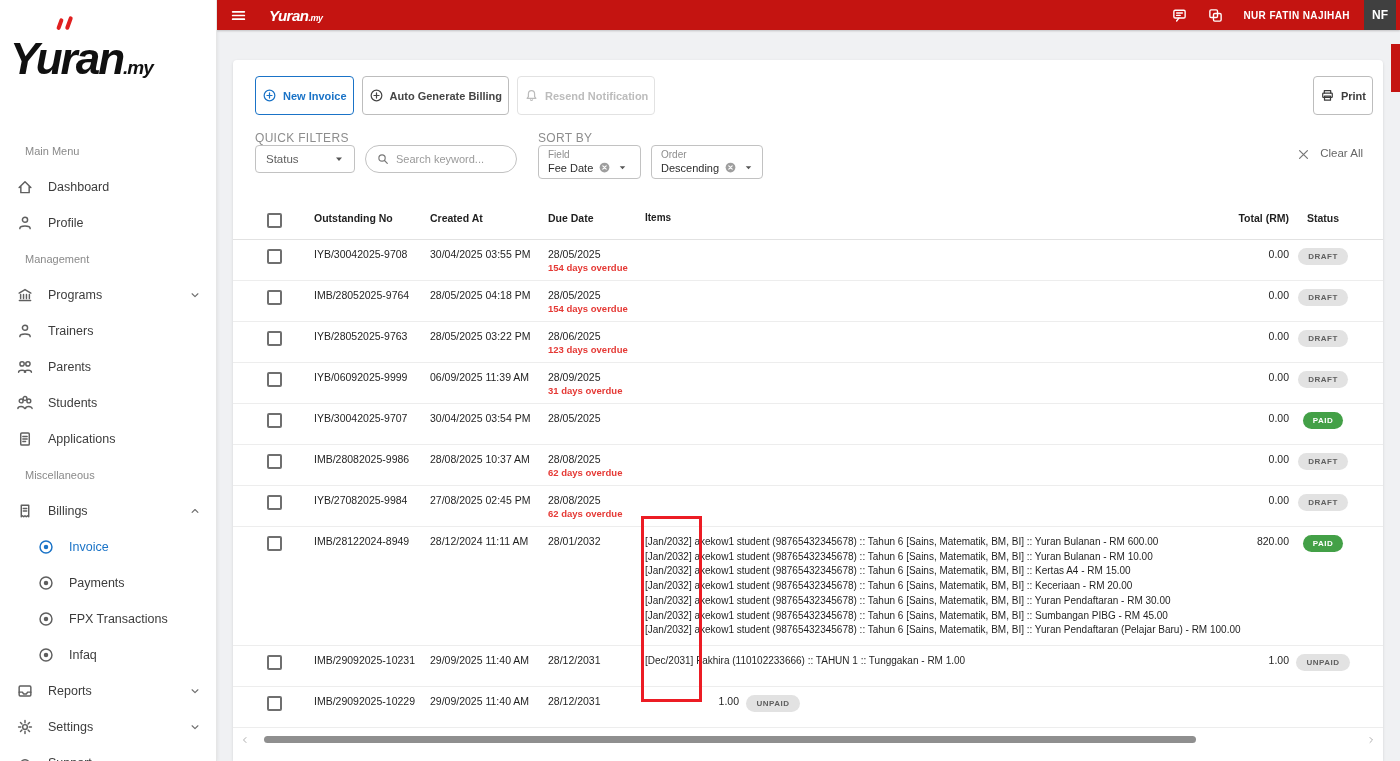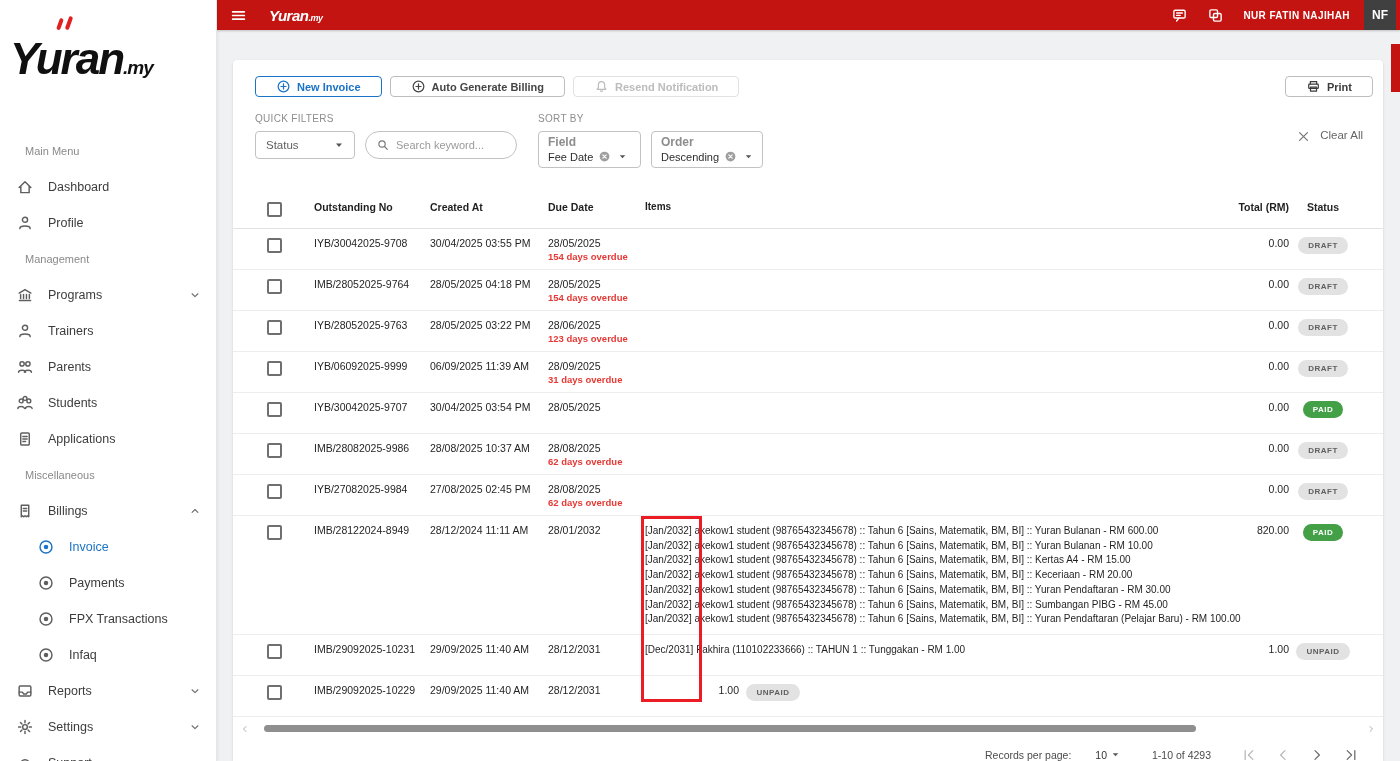--- a/index.html
+++ b/index.html
@@ -42,43 +42,43 @@
   .tb-user { font-size:10px; font-weight:bold; letter-spacing:.4px; margin-right:14px; cursor:pointer; }
   .tb-avatar { width:32px; height:30px; background:#404040; color:#fff; font-weight:bold; font-size:12px;
                display:flex; align-items:center; justify-content:center; margin-right:4px; cursor:pointer; }
 
   
   .content { position:absolute; left:217px; top:30px; right:0; bottom:0; background:#f0f1f3; }
   .card { position:absolute; left:16px; top:30px; width:1150px; height:701px; background:#fff;
           border-radius:4px 4px 0 0; box-shadow:0 1px 3px rgba(0,0,0,.12); padding-top:16px; }
 
   .toolbar { display:flex; align-items:center; padding:0 10px 0 22px; }
-  .btn { display:inline-flex; align-items:center; gap:6px; height:21px; padding:0 20px;
+  .btn { display:inline-flex; align-items:center; gap:6px; height:39px; padding:0 6px;
          border:1px solid #bdbdbd; border-radius:4px; background:#fff; font-size:11px; font-weight:bold;
          color:#454545; margin-right:8px; cursor:pointer; font-family:inherit; }
   .btn .icn { width:15px; height:15px; }
   .btn-primary { border-color:var(--blue,#1a73c7); color:var(--blue,#1a73c7); }
   .btn-disabled { border-color:#e2e2e2; color:#bcbcbc; cursor:default; }
   .btn-print { margin-left:auto; margin-right:0; color:#3c3c3c; }
 
   .filters { display:flex; margin-top:16px; padding:0 20px 0 22px; }
   .fgroup + .fgroup { margin-left:21px; }
-  .flabel { font-size:10px; color:#8d8d8d; letter-spacing:.3px; margin-bottom:7px; }
+  .flabel { font-size:12px; color:#8d8d8d; letter-spacing:.3px; }
   .fcontrols { display:flex; gap:10px; align-items:flex-start; }
   .select-box { width:100px; height:28px; border:1px solid #c2c2c2; border-radius:4px; display:flex;
                 align-items:center; padding:0 8px 0 10px; color:#5f5f5f; font-size:11.5px; cursor:pointer; }
   .select-box .arrow { margin-left:auto; width:14px; height:14px; color:#555; }
   .search-box { width:152px; height:28px; border:1px solid #c2c2c2; border-radius:14px; display:flex;
                 align-items:center; padding:0 10px; gap:6px; }
   .search-box .icn { width:14px; height:14px; color:#777; flex:none; }
   .search-box input { border:0; outline:0; width:100%; font-size:11px; font-family:inherit;
                       background:transparent; color:#333; }
   .search-box input::placeholder { color:#9a9a9a; }
   .chip { min-width:103px; border:1px solid #c2c2c2; border-radius:4px; padding:3px 7px 4px 9px; cursor:pointer; }
-  .chip-label { font-size:12px; color:#8d8d8d;font-weight:bold; }
+  .chip-label { font-size:10px; color:#8d8d8d; }
   .chip-row { display:flex; align-items:center; gap:5px; margin-top:1px; }
   .chip-value { font-size:11px; color:#2d2d2d; }
   .chip .cancel { width:13px; height:13px; color:#9e9e9e; }
   .chip .arrow { width:13px; height:13px; color:#555; }
   .clear-all { margin-left:auto; display:flex; align-items:flex-start; gap:9px; color:#666;
                font-size:11.5px; margin-top:16px; cursor:pointer; }
   .clear-all .icn { width:15px; height:15px; color:#777; }
 
   
   .table { margin-top:26px; }

